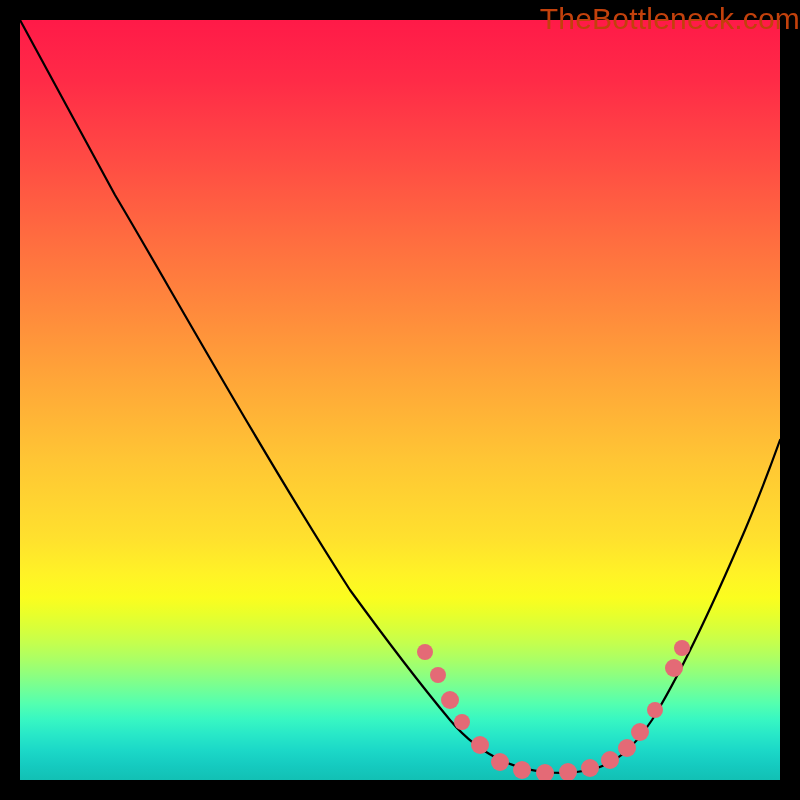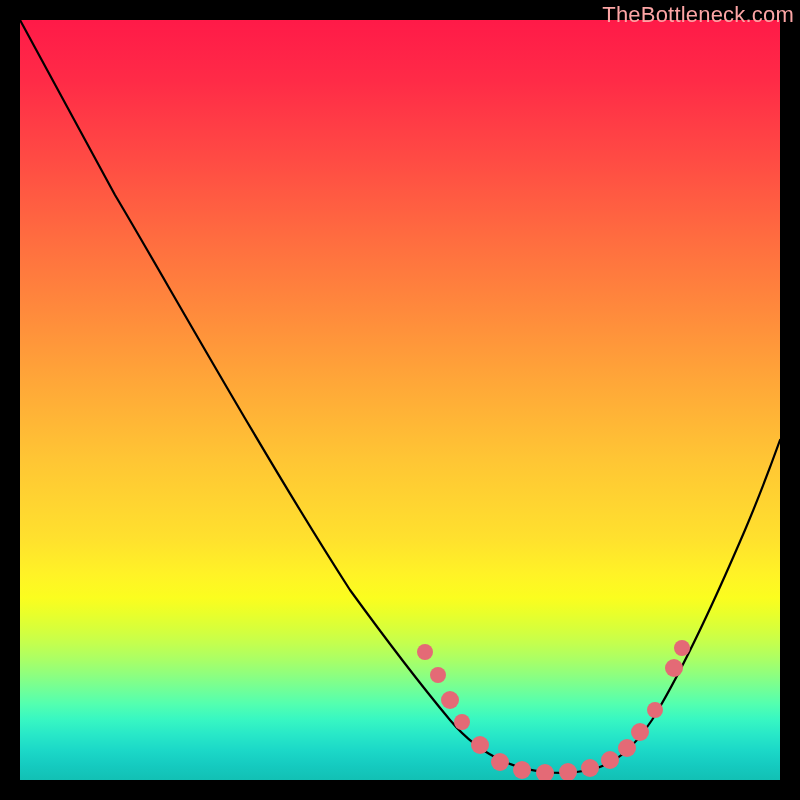--- a/index.html
+++ b/index.html
@@ -32,24 +32,24 @@
       #38f7c2 92%,
       #28e8c8 94%,
       #1cd9c8 96%,
       #15cbc0 98%,
       #12c0b4 100%
     );
   }
   .watermark {
     position: absolute;
     top: 2px;
-    right: 6px;
+    right: 0;
     font-family: Arial, Helvetica, sans-serif;
-    font-size: 22px;
-    color: #fca5a5;
+    font-size: 30px;
+    color: #c2410c;
     letter-spacing: 0.2px;
     user-select: none;
   }
   svg.plot {
     position: absolute;
     left: 20px;
     top: 20px;
     width: 760px;
     height: 760px;
     display: block;

